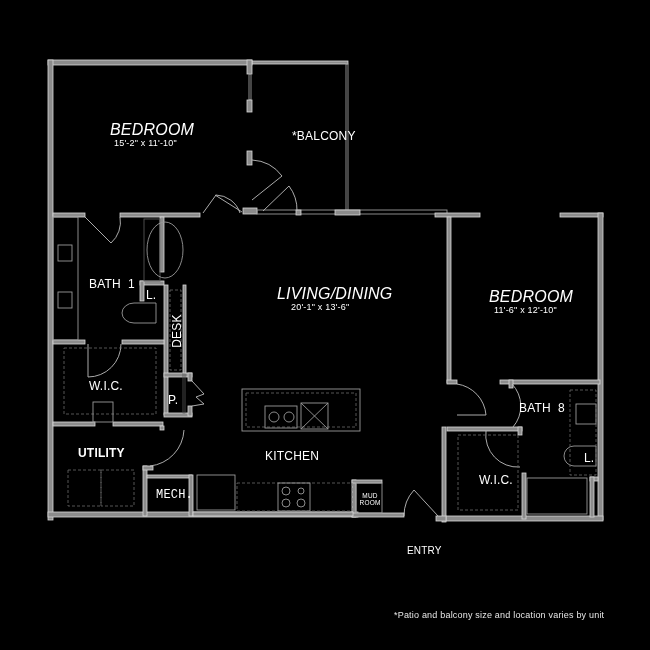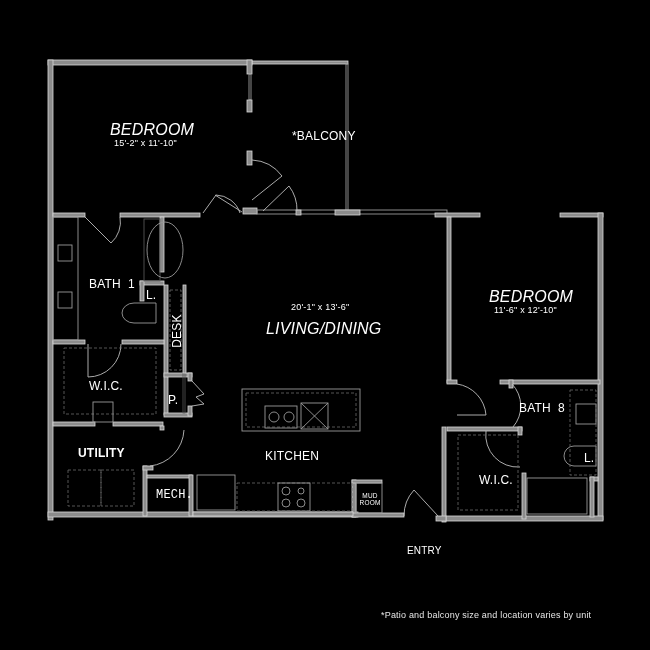--- a/index.html
+++ b/index.html
@@ -7,21 +7,21 @@
   svg { position: absolute; left: 0; top: 0; }
   .wall { fill: #8c8c8c; stroke: #d8d8d8; stroke-width: 0.8; }
   .thin { fill: none; stroke: #bdbdbd; stroke-width: 0.9; }
   .dash { fill: none; stroke: #6a6a6a; stroke-width: 0.8; stroke-dasharray: 3 2; }
   .fix { fill: none; stroke: #9a9a9a; stroke-width: 0.9; }
   .lbl { position: absolute; color: #ffffff; white-space: nowrap; text-align: center; letter-spacing: 0.2px; }
   .big { font-size: 16px; font-style: italic; }
   .mid { font-size: 12px; }
   .dim { font-size: 9px; }
   .tiny { font-size: 6.5px; line-height: 7px; }
-  .note { font-size: 9px; color: #e6e6e6; }
+  .note { font-size: 9px; color: #e6e6e6; margin-left: 13px; }
 </style>
 </head>
 <body>
 
 <svg width="650" height="650" viewBox="0 0 650 650">
 
   <g>
 
     <rect class="wall" x="48" y="60" width="204" height="5"></rect>
 
@@ -181,21 +181,21 @@
 <div class="lbl mid" style="left:89px;top:265px;white-space:pre;margin-top:12px;">BATH  1</div>
 <div class="lbl mid" style="left:146px;top:288px;">L.</div>
 <div class="lbl mid" style="left:160px;top:324px;transform:rotate(-90deg);transform-origin:center;">DESK</div>
 
 <div class="lbl mid" style="left:89px;top:379px;">W.I.C.</div>
 <div class="lbl mid" style="left:168px;top:393px;">P.</div>
 
 <div class="lbl mid" style="left:78px;top:446px;font-weight:bold;">UTILITY</div>
 <div class="lbl mid" style="left:156px;top:488px;font-family:Liberation Mono, monospace;">MECH.</div>
 
-<div class="lbl big" style="left:266px;top:285px;margin-top:35px;">LIVING/DINING</div>
+<div class="lbl big" style="left:277px;top:285px;">LIVING/DINING</div>
 <div class="lbl dim" style="left:291px;top:302px;">20'-1" x 13'-6"</div>
 
 <div class="lbl mid" style="left:265px;top:449px;text-align:center;">KITCHEN</div>
 
 <div class="lbl tiny" style="left:358px;top:492px;width:24px;">
   <div>MUD</div>
   <div>ROOM</div>
 </div>
 
 <div class="lbl dim" style="left:407px;top:545px;font-size:10px;">ENTRY</div>

